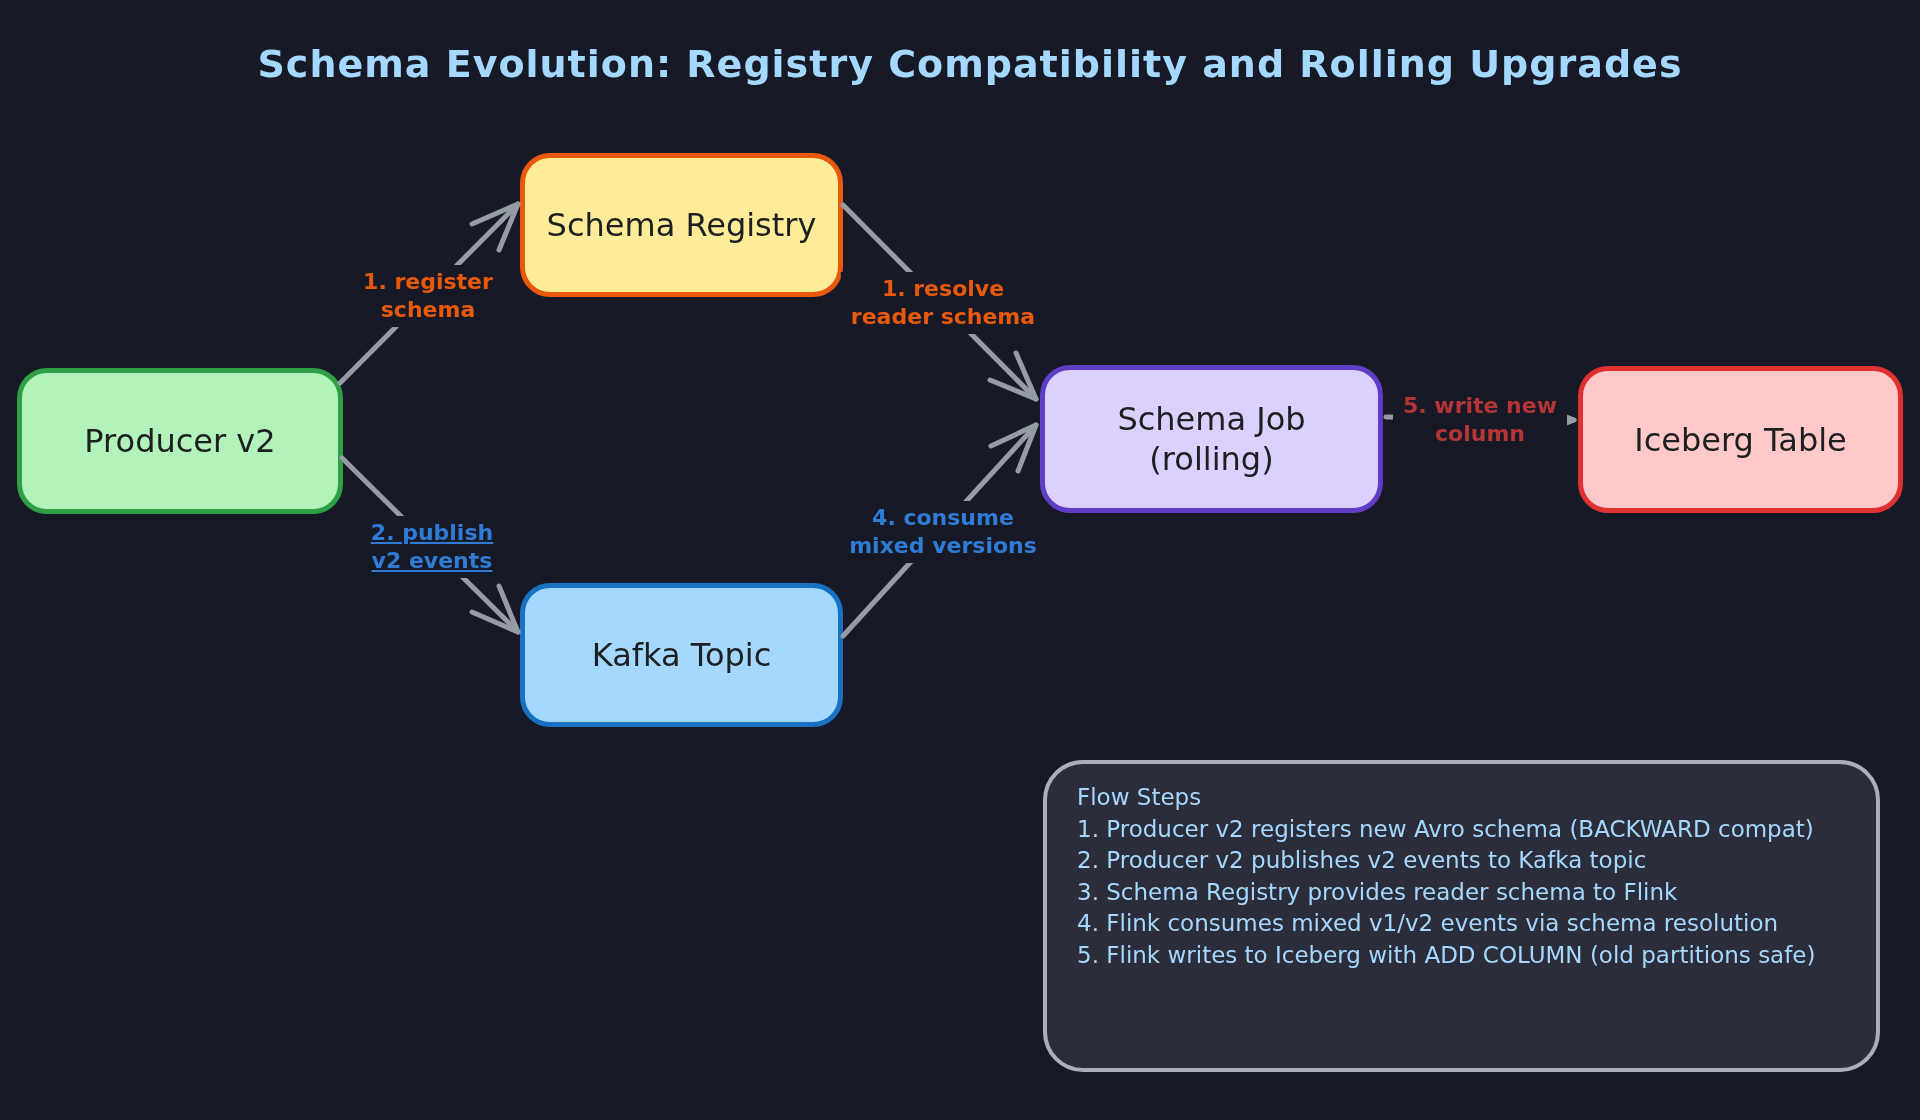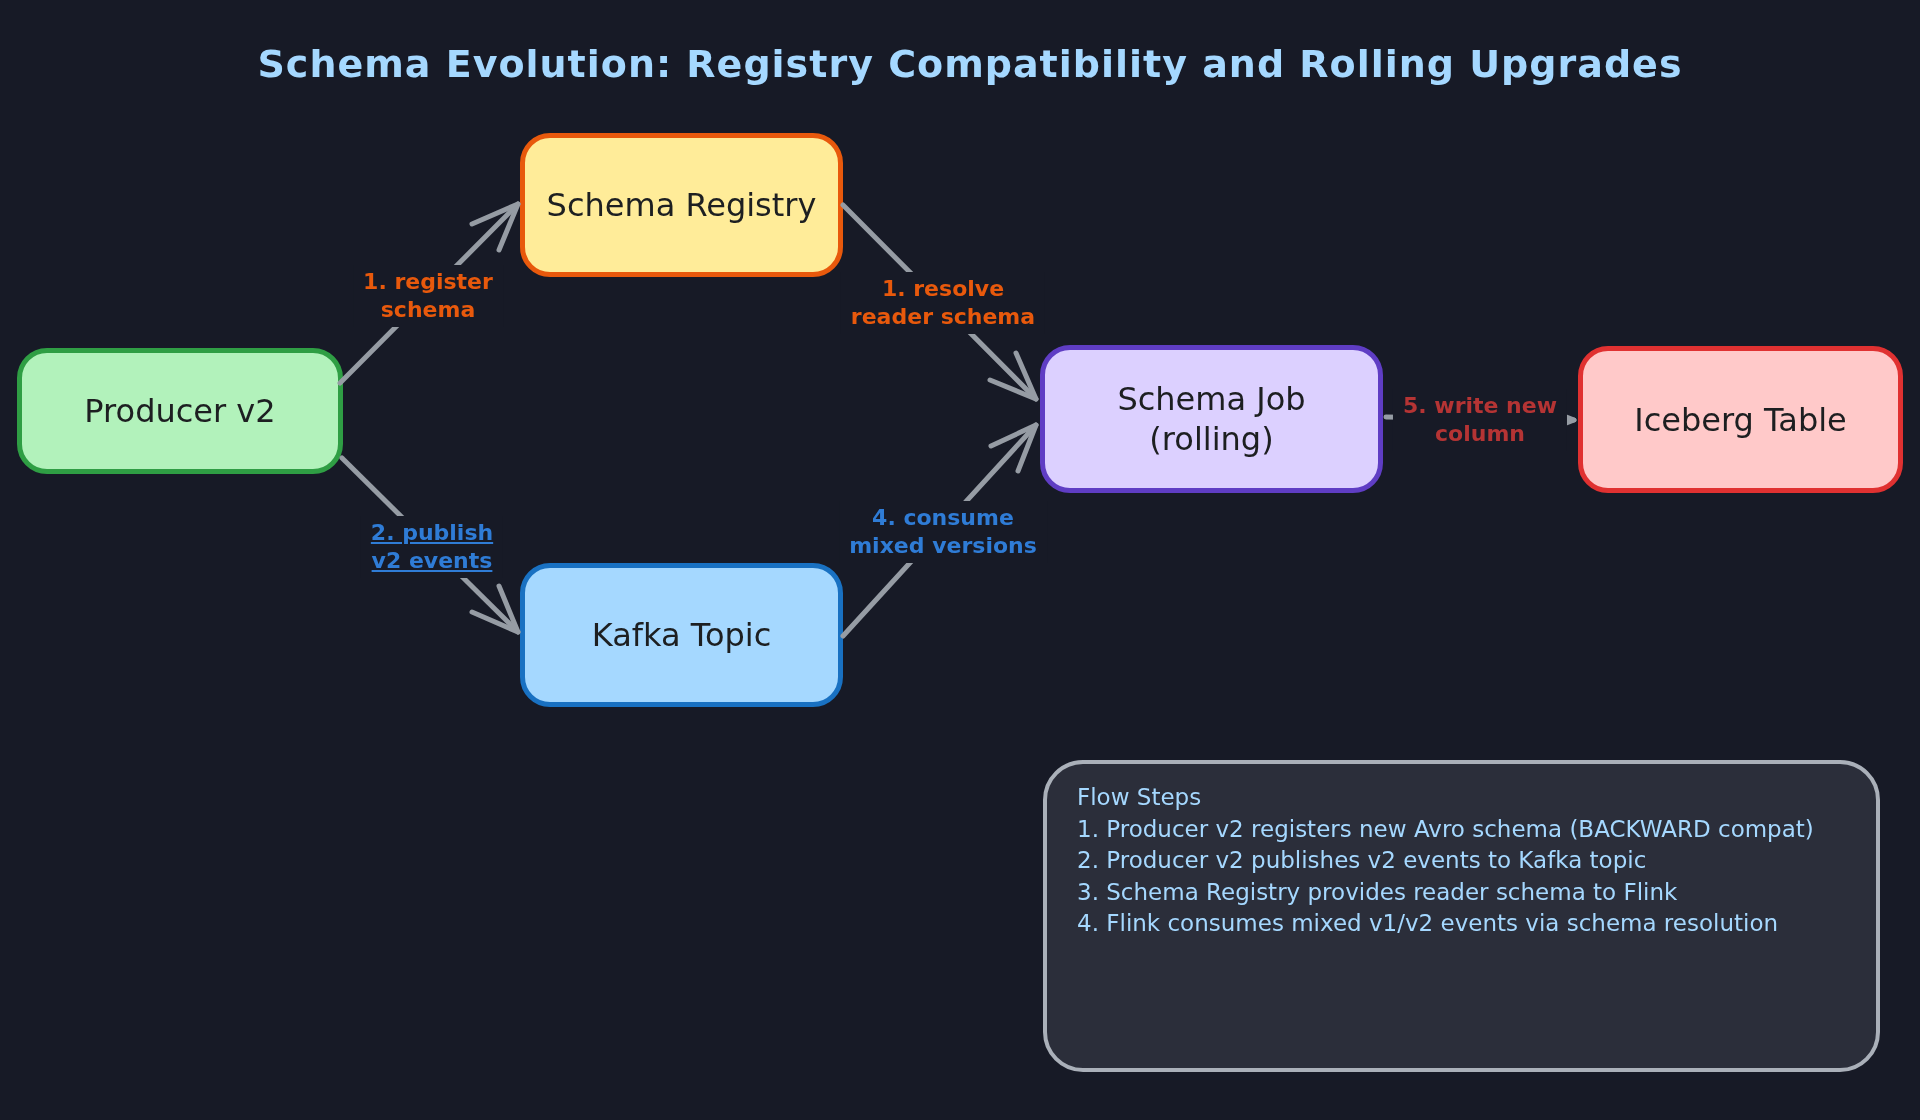--- a/index.html
+++ b/index.html
@@ -39,22 +39,23 @@
     box-sizing: border-box;
     border: 5px solid;
     border-radius: 30px;
     display: flex;
     flex-direction: column;
     align-items: center;
     justify-content: center;
     font-size: 32px;
     line-height: 40px;
     color: #1d1f21;
+    margin-top: 20px;
   }
-  .n-producer { left: 17px;   top: 348px; width: 326px; height: 126px;
+  .n-producer { left: 17px;   top: 348px; width: 326px; height: 146px;
                 background: var(--producer-fill); border-color: var(--producer-border); }
   .n-schema   { left: 520px;  top: 133px; width: 323px; height: 144px;
                 background: var(--schema-registry-fill); border-color: var(--schema-registry-border); }
   .n-kafka    { left: 520px;  top: 563px; width: 323px; height: 144px;
                 background: var(--kafka-fill); border-color: var(--kafka-border); }
   .n-flink    { left: 1040px; top: 345px; width: 343px; height: 148px;
                 background: var(--flink-fill); border-color: var(--flink-border); }
   .n-iceberg  { left: 1578px; top: 346px; width: 325px; height: 147px;
                 background: var(--iceberg-fill); border-color: var(--iceberg-border); }
 
@@ -175,15 +176,16 @@
     <span>5. write new</span>
     <span>column</span>
   </div>
 
   <div class="flow-box">
     <div>Flow Steps</div>
     <div>1. Producer v2 registers new Avro schema (BACKWARD compat)</div>
     <div>2. Producer v2 publishes v2 events to Kafka topic</div>
     <div>3. Schema Registry provides reader schema to Flink</div>
     <div>4. Flink consumes mixed v1/v2 events via schema resolution</div>
+    <div>5. Flink writes to Iceberg with ADD COLUMN (old partitions safe)</div>
   </div>
 
 </div>
 
 </body></html>

